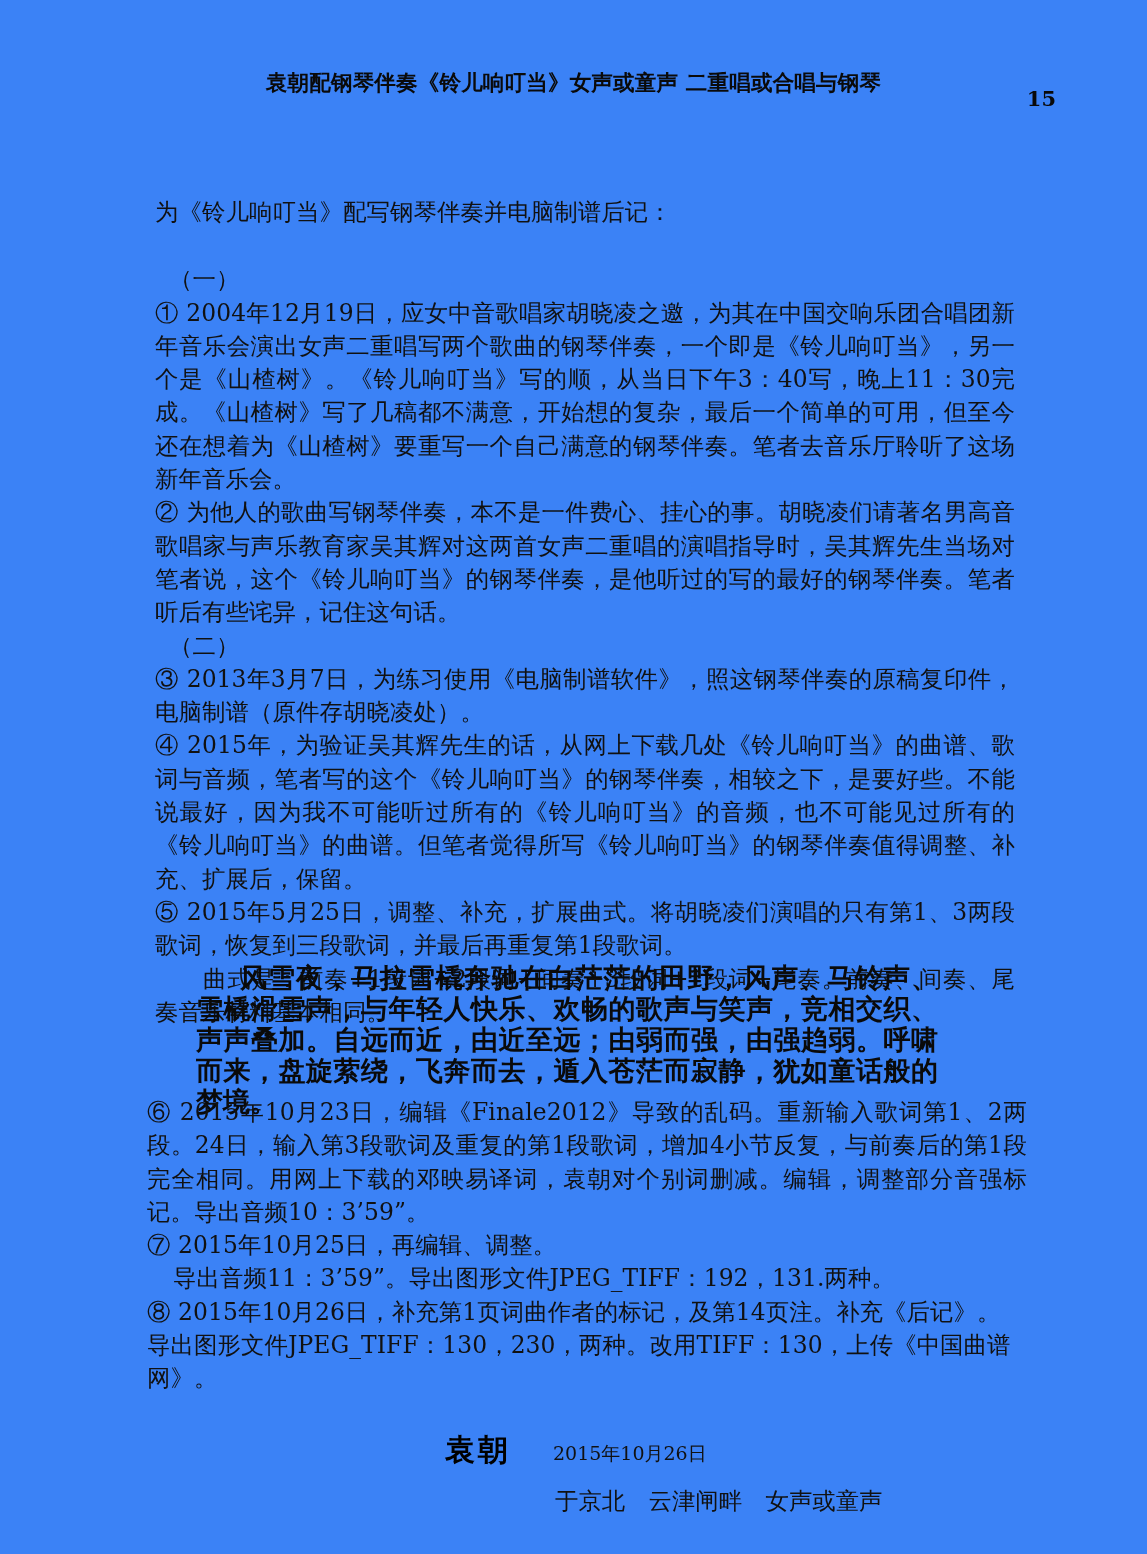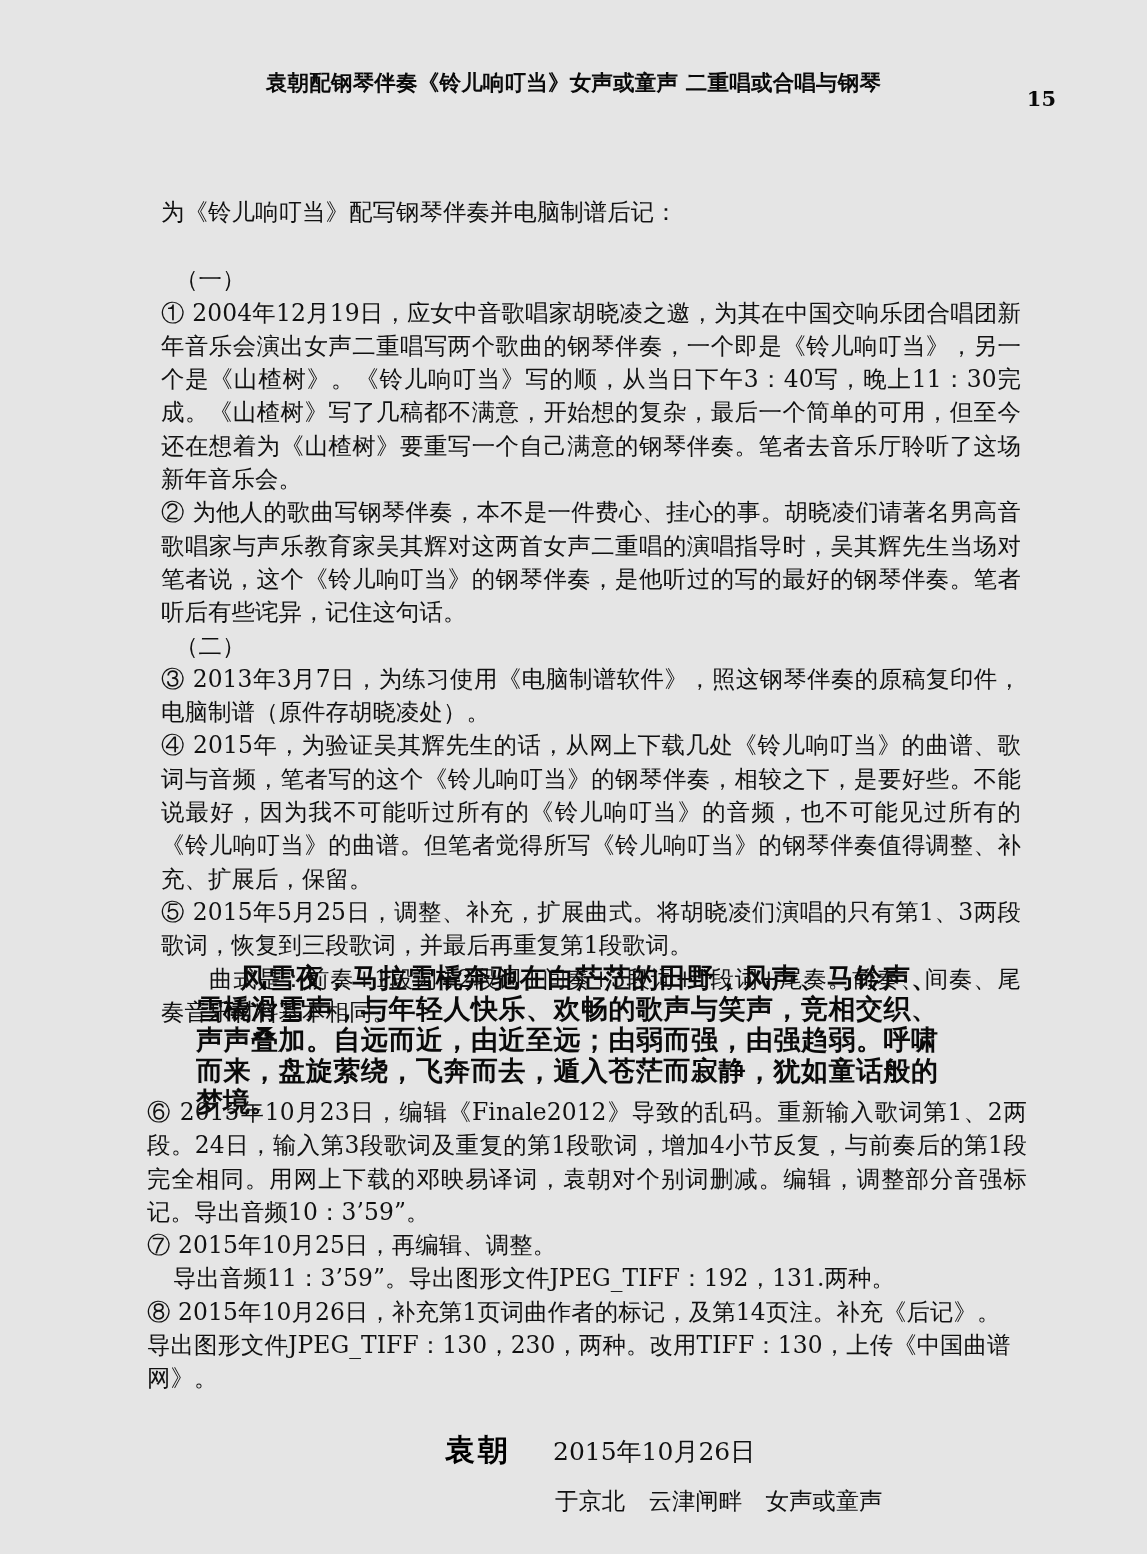--- a/index.html
+++ b/index.html
@@ -15,21 +15,21 @@
     font-family: "DejaVu Serif", "Liberation Serif", serif;
     color: #000000;
     overflow: hidden;
   }
 
   .page {
     position: absolute;
     left: 0; top: 0;
     width: 1147px;
     height: 1554px;
-    background: #e5e5e5;
+    background: #3b82f6;
   }
 
   
   .header {
     position: absolute;
     left: 0;
     top: 68px;
     width: 1147px;
     text-align: center;
   }
@@ -50,21 +50,21 @@
     text-align: right;
     font-family: "DejaVu Serif", "Liberation Serif", serif;
     font-weight: 700;
     font-size: 21px;
     color: #0a0a0a;
   }
 
   
   .body-col {
     position: absolute;
-    left: 161px;
+    left: 155px;
     top: 196px;
     width: 860px;
   }
 
   .para {
     font-family: "DejaVu Serif", "Liberation Serif", serif;
     font-size: 23.4px;
     line-height: 33.3px;
     color: #111111;
     text-align: justify;
@@ -127,21 +127,21 @@
   .sig-name {
     font-family: "DejaVu Serif", "Liberation Serif", serif;
     font-weight: 700;
     font-size: 30px;
     letter-spacing: 3px;
     margin-left: 298px;
     color: #000000;
   }
   .sig-date {
     font-family: "DejaVu Serif", "Liberation Serif", serif;
-    font-size: 25px;
+    font-size: 19px;
     margin-left: 42px;
     color: #111111;
   }
   .sig-place {
     font-family: "DejaVu Serif", "Liberation Serif", serif;
     font-size: 23.4px;
     margin-left: 408px;
     margin-top: 14px;
     color: #111111;
     white-space: pre;

